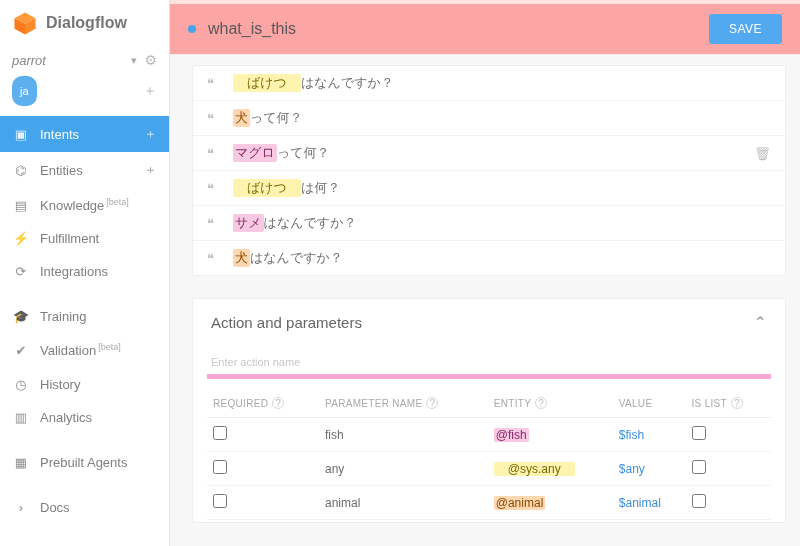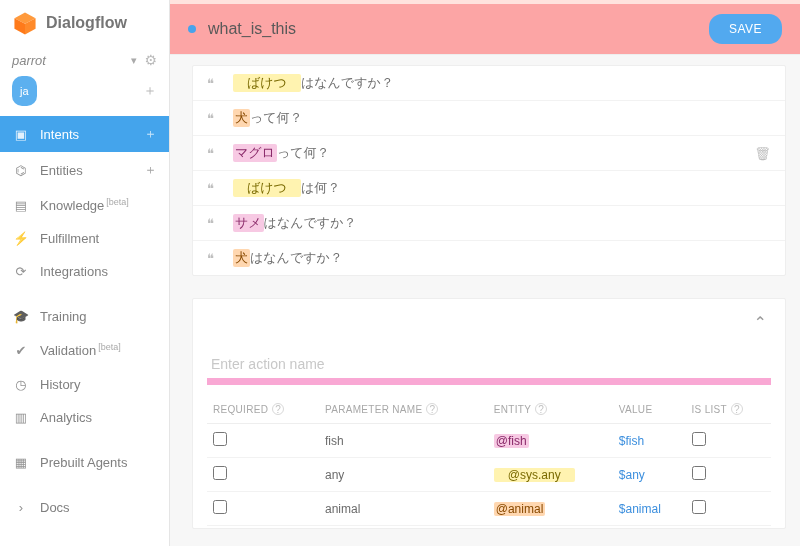--- a/index.html
+++ b/index.html
@@ -21,37 +21,37 @@
   .nav-item .icon { width: 18px; text-align: center; color: inherit; opacity: .85; }
   .nav-item .label { flex: 1; font-size: 13px; }
   .nav-item .plus { color: inherit; opacity: .7; }
   sup.beta { font-size: 9px; color: #aaa; margin-left: 2px; }
   .spacer { flex: 1; }
   .main { flex: 1; display: flex; flex-direction: column; background: #f7f7f7; }
   .top-banner { height: 4px; background: #ffe3de; }
   .header { background: #fca5a5; display: flex; align-items: center; padding: 10px 18px; border-bottom: 1px solid #eee; gap: 12px; }
   .dot { width: 8px; height: 8px; border-radius: 50%; background: #47a3ec; }
   .title { color: #595959; font-size: 16px; }
-  .save-btn { margin-left: auto; background: #52a9ef; color: #fff; border: none; border-radius: 13px; padding: 8px 20px; font-size: 12px; letter-spacing: .5px; cursor: pointer; }
+  .save-btn { margin-left: auto; background: #52a9ef; color: #fff; border: none; border-radius: 3px; padding: 8px 20px; font-size: 12px; letter-spacing: .5px; cursor: pointer; }
   .body { flex: 1; overflow-y: auto; padding: 10px 14px 0 22px; }
   .phrases { background: #fff; border: 1px solid #eee; border-radius: 2px; margin-bottom: 22px; }
   .phr-row { display: flex; align-items: center; padding: 8px 14px; border-top: 1px solid #f2f2f2; gap: 10px; color: #6d6d6d; font-size: 13px; }
   .phr-row:first-child { border-top: none; }
   .q-icon { color: #bfbfbf; font-size: 13px; width: 16px; }
   .phr-text { flex: 1; display: flex; align-items: center; flex-wrap: wrap; }
   .hl-yellow { background: #fff3b0; color: #7a6a00; border-radius: 2px; padding: 0 14px; text-align: right; }
   .hl-orange { background: #ffd7b0; color: #8a4a00; border-radius: 2px; padding: 0 2px; }
   .hl-pink   { background: #f7c9e3; color: #8a2a6a; border-radius: 2px; padding: 0 2px; }
   .row-del { color: #bdbdbd; cursor: pointer; display:none; }
   .phr-row.hovered .row-del { display: inline; }
   .section { background: #fff; border: 1px solid #eee; border-radius: 2px; margin-bottom: 10px; }
   .sec-head { display: flex; align-items: center; padding: 14px 18px 10px 18px; }
   .sec-title { color: #666; font-size: 15px; }
   .sec-caret { margin-left: auto; color: #9a9a9a; font-size: 16px; }
-  .action-input { width: calc(100% - 28px); margin: 8px 14px 4px 14px; border: none; border-bottom: 7px solid #f9a8d4; padding: 6px 4px; color: #bbb; font-size: 14px; background: transparent; }
+  .action-input { width: calc(100% - 28px); margin: 8px 14px 4px 14px; border: none; border-bottom: 5px solid #f9a8d4; padding: 6px 4px; color: #bbb; font-size: 11px; background: transparent; }
   .action-input::placeholder { color: #c8c8c8; }
   .param-table { width: calc(100% - 28px); margin: 6px 14px 2px 14px; border-collapse: collapse; }
   .param-table th { text-align: left; font-size: 10px; color: #a8a8a8; font-weight: 500; letter-spacing: .3px; padding: 8px 6px 8px 6px; border-bottom: 1px solid #eee; }
   .param-table td { padding: 8px 6px; border-bottom: 1px solid #f2f2f2; font-size: 12px; color: #6b6b6b; vertical-align: middle; }
   .param-table td.entity .hl-pink, .param-table td.entity .hl-orange, .param-table td.entity .hl-yellow { font-size: 12px; }
   .param-table td.value { color: #3c8fde; }
   .q-help { color: #c2c2c2; font-size: 10px; margin-left: 4px; border: 1px solid #d8d8d8; border-radius: 50%; width: 12px; height: 12px; display: inline-flex; align-items: center; justify-content: center; }
   input.cb { width: 14px; height: 14px; }
 </style>
 </head>
@@ -186,20 +186,21 @@
             <span class="q-icon">❝</span>
             <span class="phr-text">
               <span class="hl-orange">犬</span>
               <span>はなんですか？</span>
             </span>
           </div>
         </div>
 
       <div class="section">
         <div class="sec-head">
+          <span class="sec-title">Action and parameters</span>
           <span class="sec-caret">⌃</span>
         </div>
         <input class="action-input" placeholder="Enter action name" style="">
         <table class="param-table">
           <thead>
               <tr>
             <th><span>REQUIRED</span><span class="q-help">?</span></th>
             <th><span>PARAMETER NAME</span><span class="q-help">?</span></th>
             <th><span>ENTITY</span><span class="q-help">?</span></th>
             <th><span>VALUE</span></th>

